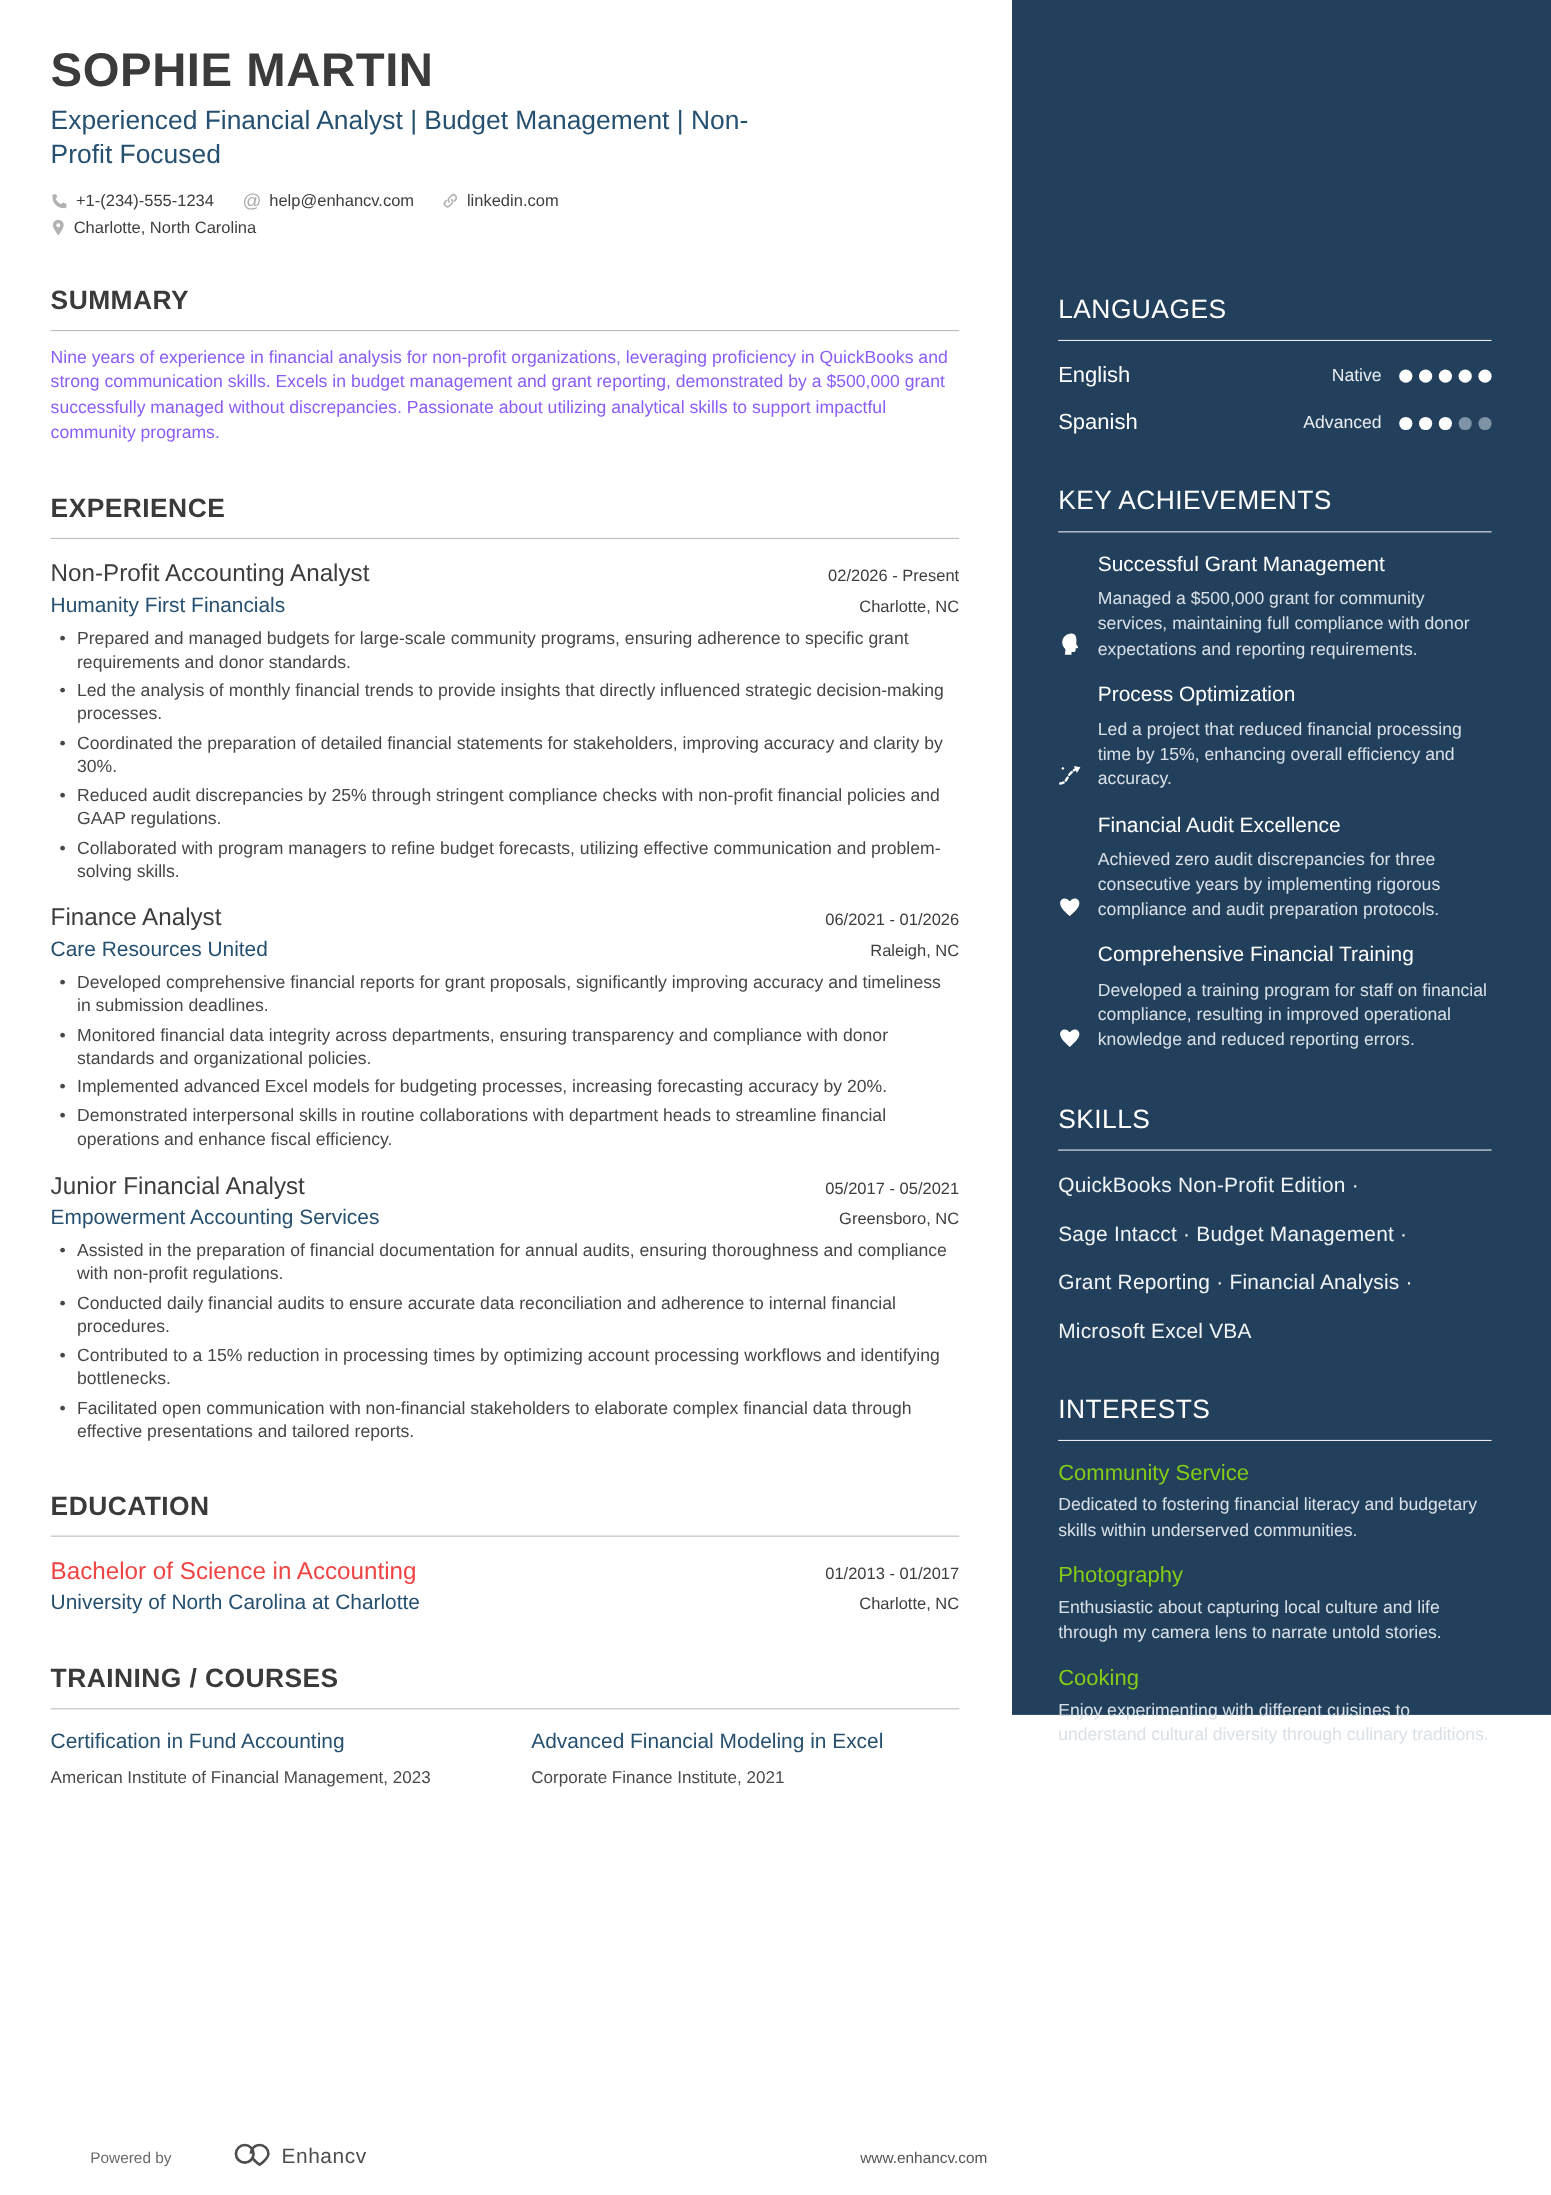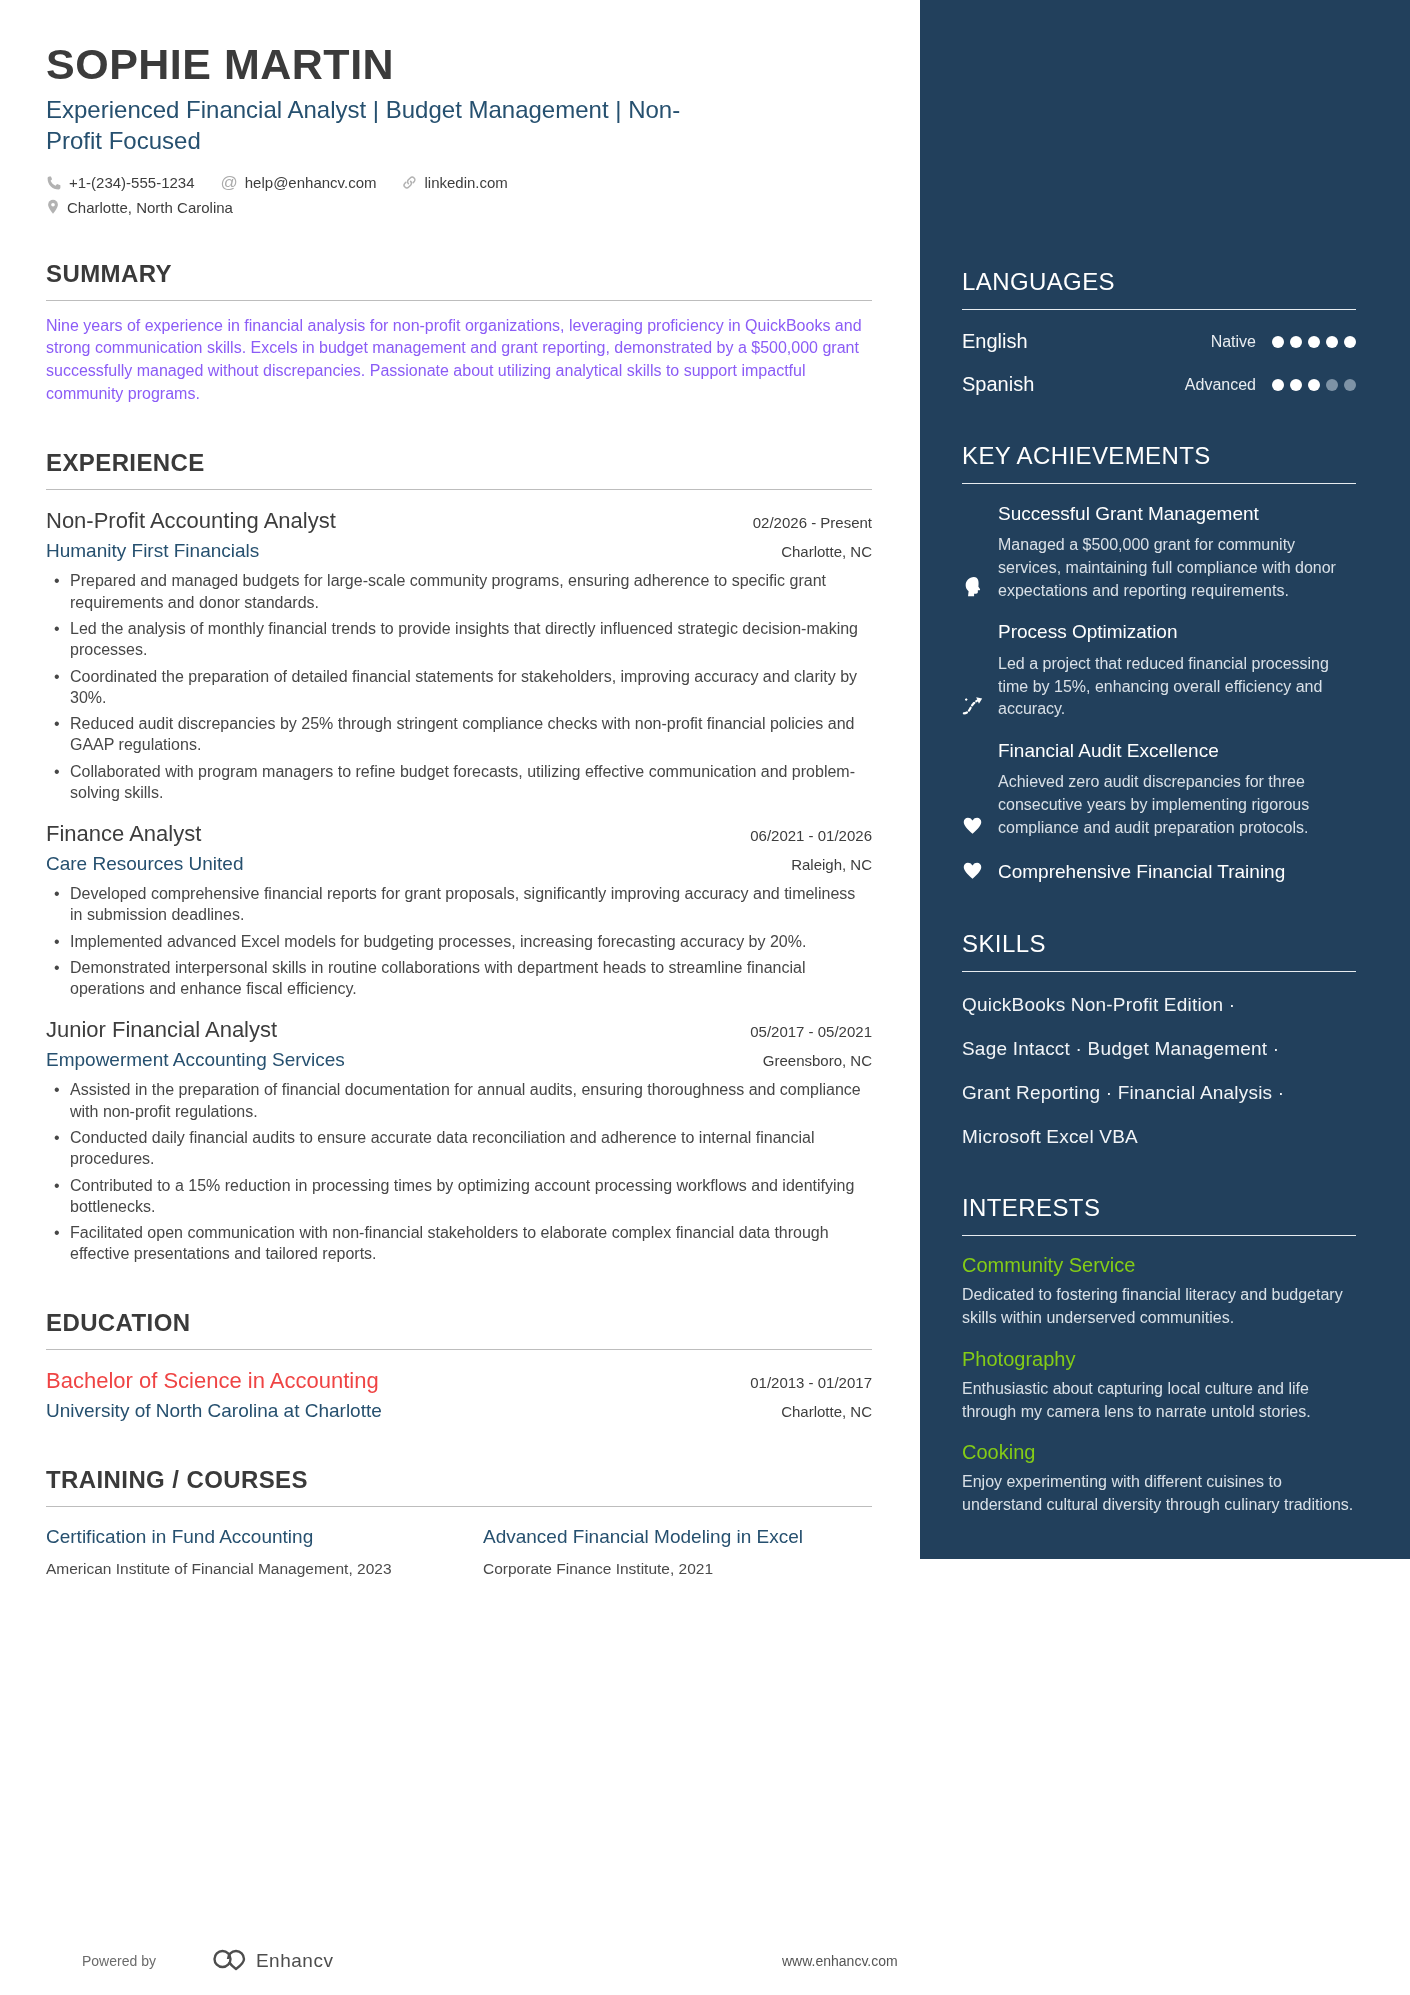--- a/index.html
+++ b/index.html
@@ -151,20 +151,21 @@
         <div class="job-head-row">
           <h4 class="job-title">Finance Analyst</h4>
           <span class="job-dates">06/2021 - 01/2026</span>
         </div>
         <div class="job-sub-row">
           <h5 class="job-company">Care Resources United</h5>
           <span class="job-location">Raleigh, NC</span>
         </div>
         <ul class="bullets">
           <li>Developed comprehensive financial reports for grant proposals, significantly improving accuracy and timeliness in submission deadlines.</li>
+          <li>Monitored financial data integrity across departments, ensuring transparency and compliance with donor standards and organizational policies.</li>
           <li>Implemented advanced Excel models for budgeting processes, increasing forecasting accuracy by 20%.</li>
           <li>Demonstrated interpersonal skills in routine collaborations with department heads to streamline financial operations and enhance fiscal efficiency.</li>
         </ul>
       </article>
 
       <article class="job">
         <div class="job-head-row">
           <h4 class="job-title">Junior Financial Analyst</h4>
           <span class="job-dates">05/2017 - 05/2021</span>
         </div>
@@ -292,20 +293,21 @@
       </div>
 
       <div class="ach-item">
         <span class="ach-icon">
           <svg width="21" height="20" viewBox="0 0 24 22">
               <path d="M12 21C5.5 15.4 2 11.3 2 7.6 2 4.8 4.2 2.8 6.8 2.8c1.9 0 3.8 1 4.7 2.7h1c.9-1.7 2.8-2.7 4.7-2.7 2.6 0 4.8 2 4.8 4.8 0 3.7-3.5 7.8-10 13.4z" fill="#fff"></path>
             </svg>
         </span>
         <div class="ach-body">
           <div class="ach-title">Comprehensive Financial Training</div>
+          <div class="ach-desc">Developed a training program for staff on financial compliance, resulting in improved operational knowledge and reduced reporting errors.</div>
         </div>
       </div>
     </section>
 
     <section class="sb-section sb-gap">
       <h3 class="sb-head">SKILLS</h3>
       <div class="skill-line">QuickBooks Non-Profit Edition ·</div>
       <div class="skill-line">Sage Intacct · Budget Management ·</div>
       <div class="skill-line">Grant Reporting · Financial Analysis ·</div>
       <div class="skill-line">Microsoft Excel VBA</div>

